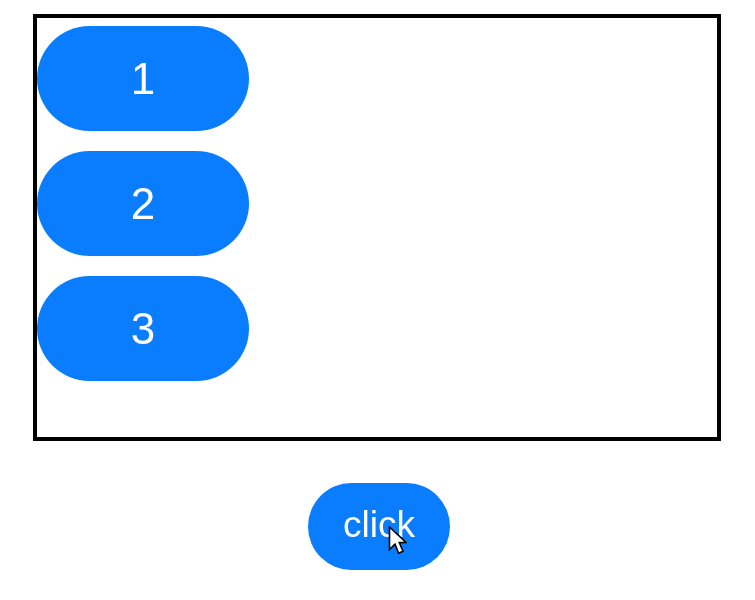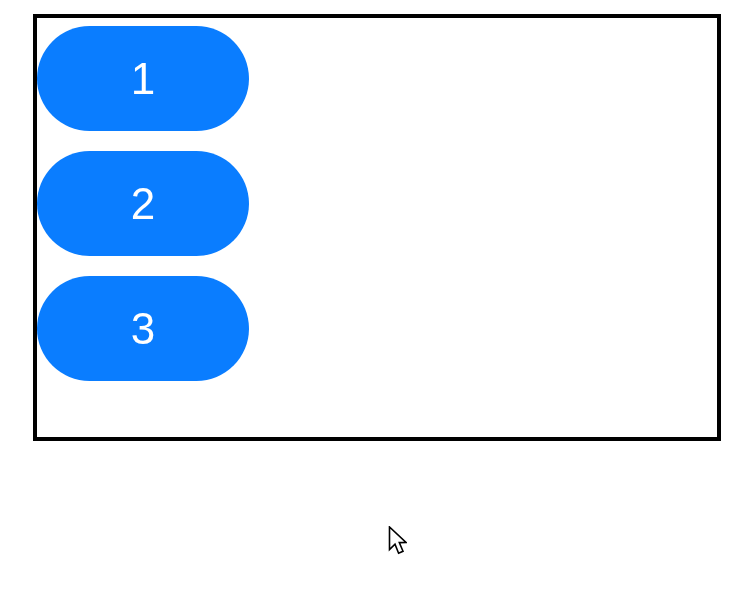--- a/index.html
+++ b/index.html
@@ -78,18 +78,19 @@
 <body>
 
 <div class="stage">
 
   <div class="panel">
     <button class="pill">1</button>
     <button class="pill">2</button>
     <button class="pill">3</button>
   </div>
 
+  <button class="click-btn">click</button>
 
   <svg class="cursor" viewBox="0 0 19 30" xmlns="http://www.w3.org/2000/svg">
     <path d="M 1.5 1 L 1.5 23.5 L 7 18.2 L 10.6 27.2 L 15 25.3 L 11.3 16.6 L 18 16.4 Z" fill="#ffffff" stroke="#000000" stroke-width="1.6" stroke-linejoin="miter"></path>
   </svg>
 
 </div>
 
 </body></html>

